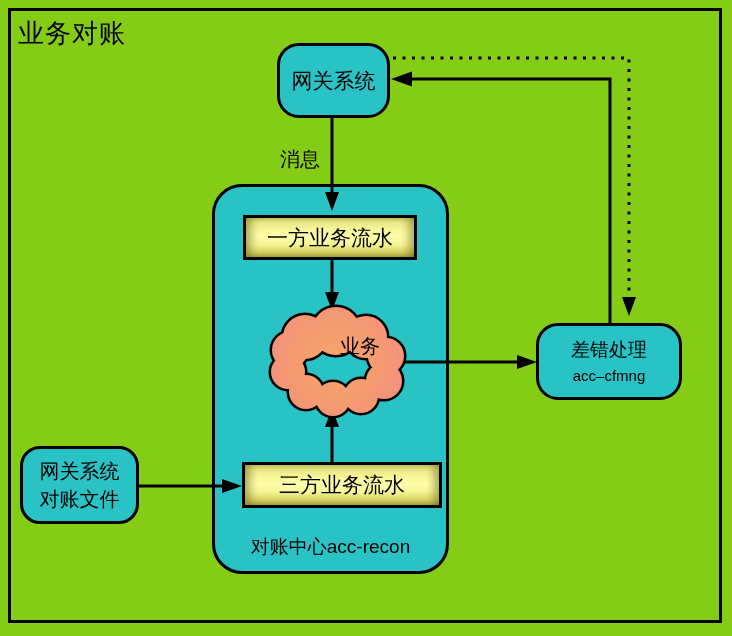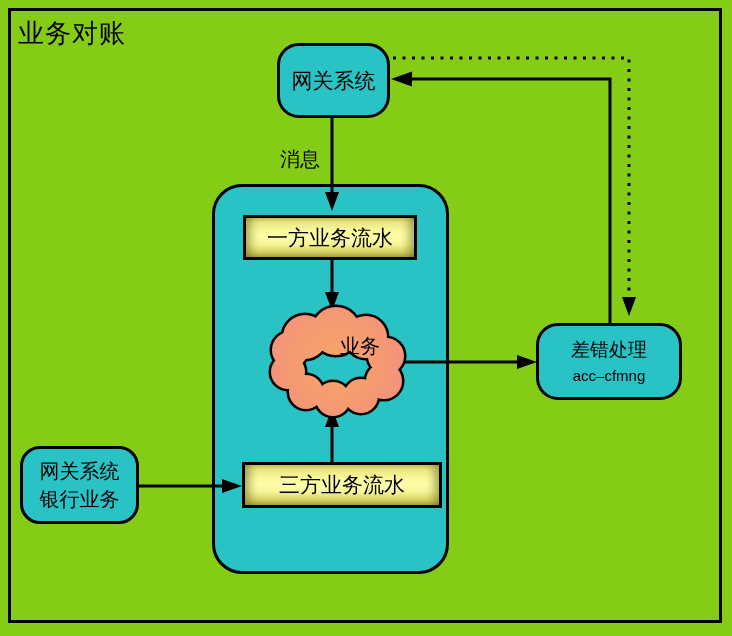--- a/index.html
+++ b/index.html
@@ -116,24 +116,25 @@
     <span>一方业务流水</span>
   </div>
   <div class="bevel bevel-3">
     <span>三方业务流水</span>
   </div>
 
   <div class="cloud-text">
     <div>业务</div>
   </div>
 
+  <div class="container-label">对账中心acc-recon</div>
 
   <div class="node bank">
     <div>网关系统</div>
-    <div>银行业务</div>
+    <div>对账文件</div>
   </div>
 
   <div class="node error">
     <div>差错处理</div>
     <div class="latin">acc–cfmng</div>
   </div>
 
 </div>
 
 </body></html>

